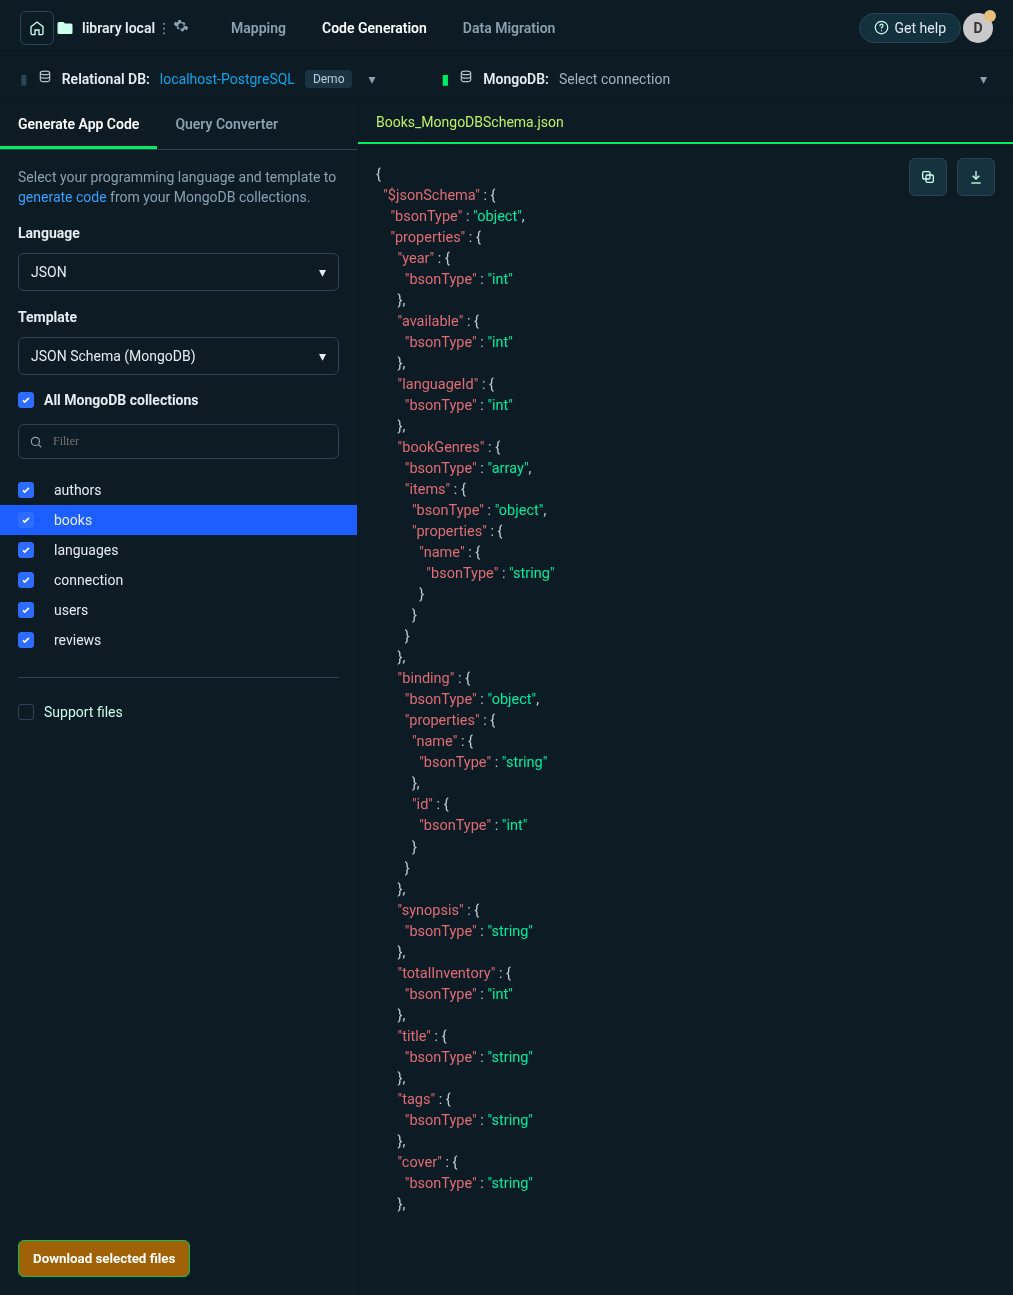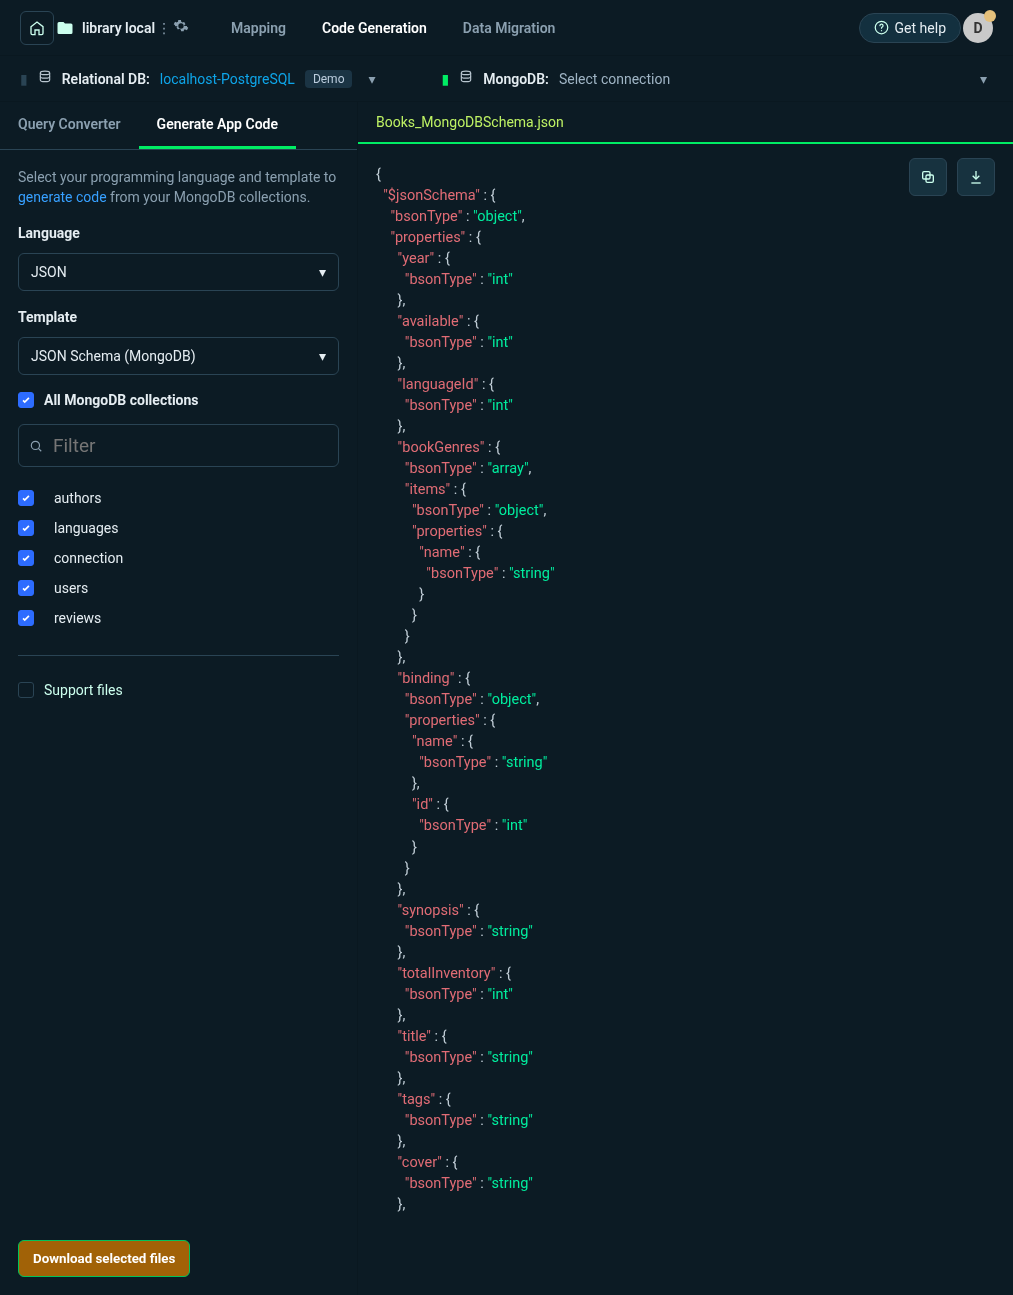--- a/index.html
+++ b/index.html
@@ -53,21 +53,21 @@
   .sidebody{padding:18px;display:flex;flex-direction:column;gap:12px;flex:1;overflow:auto;}
   .intro{color:var(--muted);line-height:1.4;}
   .intro a{color:#37a0ff;text-decoration:none;}
   .lbl{font-weight:700;margin-top:6px;}
   .select{border:1px solid var(--border);border-radius:6px;padding:10px 12px;display:flex;justify-content:space-between;align-items:center;cursor:pointer;}
   .chkrow{display:flex;align-items:center;gap:10px;font-weight:700;padding:4px 0;}
   .chk{width:16px;height:16px;border-radius:3px;border:1px solid var(--border);display:inline-flex;align-items:center;justify-content:center;flex-shrink:0;}
   .chk.on{background:var(--blue2);border-color:var(--blue2);}
   .chk.on svg{width:10px;height:10px;}
   .filter{border:1px solid var(--border);border-radius:6px;padding:8px 10px;display:flex;align-items:center;gap:8px;}
-  .filter input{background:transparent;border:0;outline:0;color:var(--text);flex:1;font-size:19px;}
+  .filter input{background:transparent;border:0;outline:0;color:var(--text);flex:1;font-size:12px;font-family:Liberation Serif, serif;}
   .colls{margin:4px -18px 0;}
   .collrow{display:flex;align-items:center;gap:20px;padding:7px 18px;cursor:pointer;}
   .collrow.sel{background:var(--blue);}
   .hr{height:1px;background:var(--border);margin:10px 0;}
   .dlbtn{margin:auto 18px 18px;background:#a16207;border:1px solid var(--green2);color:#fff;font-weight:700;border-radius:6px;padding:10px 14px;cursor:pointer;align-self:flex-start;}
 
   
   .main{flex:1;display:flex;flex-direction:column;}
   .filetab{padding:12px 18px;border-bottom:2px solid var(--green);font-size:14px;color:#bef264;}
   .editor{position:relative;flex:1;overflow:auto;padding:20px 18px;font-family:ui-monospace,Menlo,Consolas,monospace;font-size:14.5px;line-height:1.45;}
@@ -147,22 +147,22 @@
   </span>
   <label>MongoDB:</label>
   <span style="color:#9fb4c4">Select connection</span>
   <span class="caret" style="margin-left:auto">▾</span>
 </div>
 
 <div class="body">
 
   <div class="side">
     <div class="sidetabs" id="sidetabs">
+        <div class="sidetab active">Generate App Code</div>
         <div class="sidetab">Query Converter</div>
-        <div class="sidetab active">Generate App Code</div>
       </div>
 
     <div class="sidebody">
       <div class="intro">
         <span>Select your programming language and template to </span><a href="#">generate code</a><span> from your MongoDB collections.</span>
       </div>
 
       <div class="lbl">Language</div>
       <div class="select">
         <span>JSON</span>
@@ -193,20 +193,28 @@
       </div>
 
       <div class="colls" id="colls">
           <div class="collrow">
             <span class="chk on">
               <svg viewBox="0 0 24 24" fill="none" stroke="#fff" stroke-width="4">
                 <path d="M5 13l4 4L19 7"></path>
               </svg>
             </span>
             <span>authors</span>
+          </div>
+          <div class="collrow sel">
+            <span class="chk on">
+              <svg viewBox="0 0 24 24" fill="none" stroke="#fff" stroke-width="4">
+                <path d="M5 13l4 4L19 7"></path>
+              </svg>
+            </span>
+            <span>books</span>
           </div>
           <div class="collrow">
             <span class="chk on">
               <svg viewBox="0 0 24 24" fill="none" stroke="#fff" stroke-width="4">
                 <path d="M5 13l4 4L19 7"></path>
               </svg>
             </span>
             <span>languages</span>
           </div>
           <div class="collrow">

